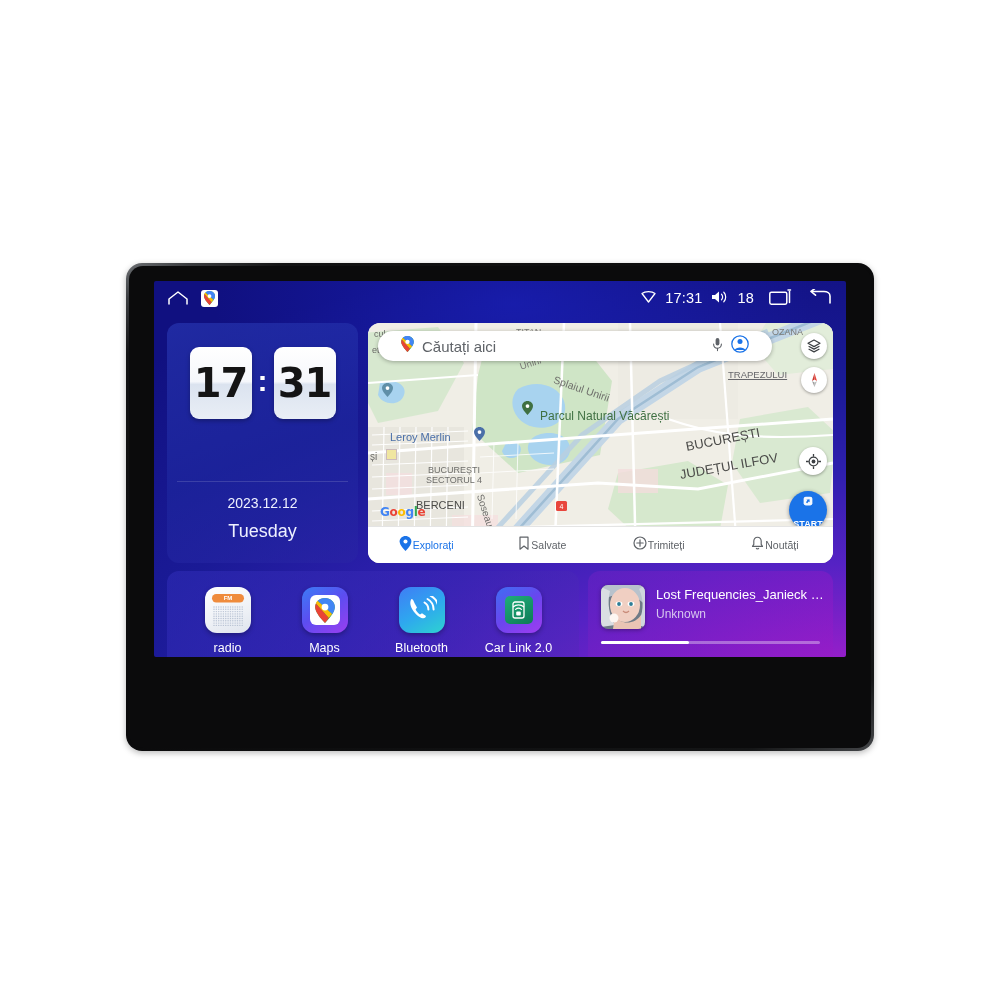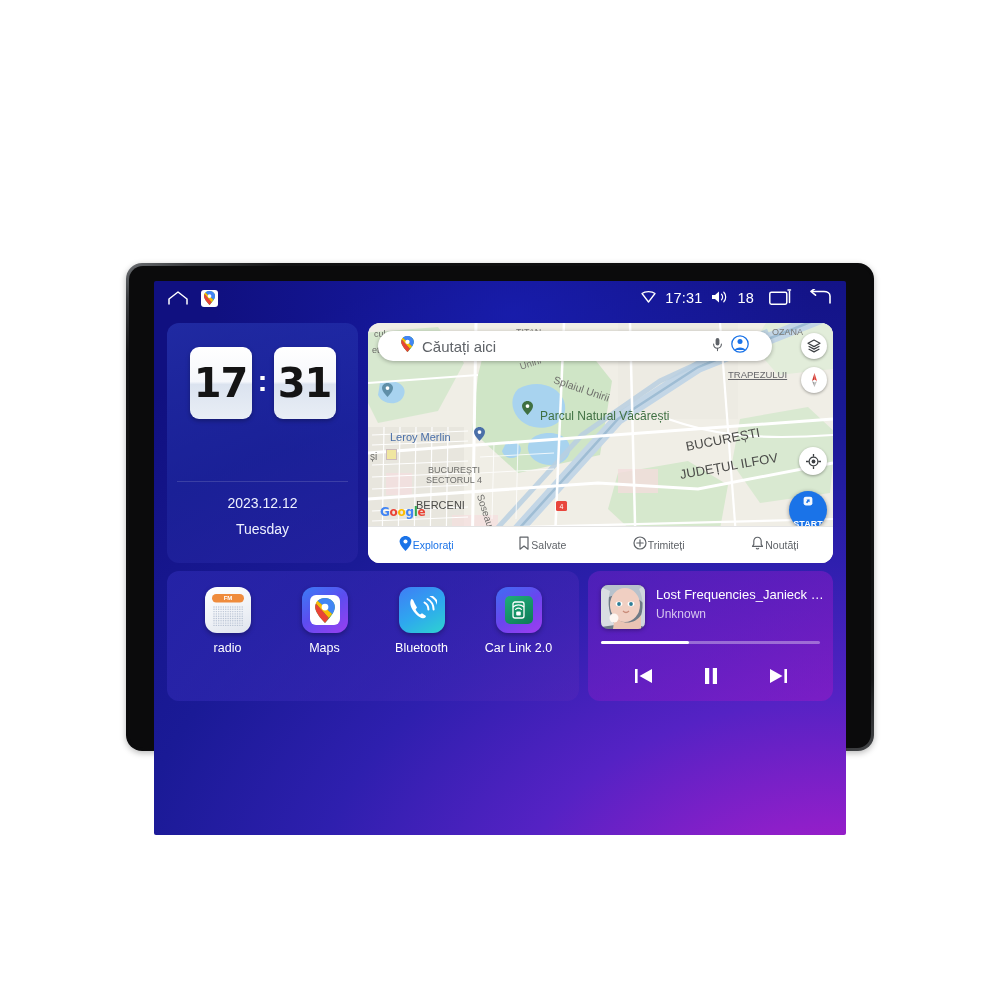--- a/index.html
+++ b/index.html
@@ -12,21 +12,21 @@
     border-radius:16px;
     background:linear-gradient(150deg,#6f7276 0%,#3a3c3f 4%,#131314 10%,#0a0a0b 50%,#141516 92%,#45474a 100%);
     box-shadow:0 2px 6px rgba(0,0,0,.28);
     padding:0;
   }
   #bezel-inner {
     position:absolute; inset:3px; border-radius:14px;
     background:#0b0b0c;
   }
   #screen {
-    position:absolute; left:28px; top:18px; width:692px; height:554px;
+    position:absolute; left:28px; top:18px; width:692px; height:376px;
     overflow:hidden; border-radius:2px;
     background:
       radial-gradient(150% 130% at 100% 118%, #c319c6 0%, #8d1fc9 16%, #5522c4 33%, #2e1fae 52%, #1a1a96 70%, #101080 100%),
       linear-gradient(125deg,#0c1a78 0%,#121ba0 30%,#2a1fae 62%,#6b1fc0 100%);
   }
   #screen-glow {
     position:absolute; left:0; top:0; width:100%; height:100%;
     background:radial-gradient(70% 60% at 52% 6%, rgba(28,36,200,.55) 0%, rgba(10,14,90,0) 62%);
     pointer-events:none;
   }
@@ -57,21 +57,21 @@
     display:flex; align-items:center; justify-content:center;
     font-size:40px; font-weight:700; color:#141414; letter-spacing:-1px;
     font-family:"DejaVu Sans", sans-serif;
   }
   .colon { color:#ffffff; font-size:30px; font-weight:700; line-height:1; padding-bottom:4px; }
   #clock-divider { position:absolute; left:10px; right:10px; top:158px; height:1px;
     background:rgba(255,255,255,.14); }
   #clock-date { position:absolute; left:0; top:172px; width:100%; text-align:center;
     color:#eef1ff; font-size:14px; }
   #clock-day  { position:absolute; left:0; top:198px; width:100%; text-align:center;
-    color:#eef1ff; font-size:14px; }
+    color:#eef1ff; font-size:18px; }
 
   
   #map-widget { left:214px; top:42px; width:465px; height:240px; overflow:hidden;
     background:#eceadf; border-radius:12px; }
   #map-canvas { position:absolute; inset:0; overflow:hidden; }
   .map-label { position:absolute; white-space:nowrap; font-family:"Liberation Sans", sans-serif;
     color:#5a5a58; pointer-events:none; }
 
   #search-bar {
     position:absolute; left:10px; top:8px; width:394px; height:30px; border-radius:16px;

